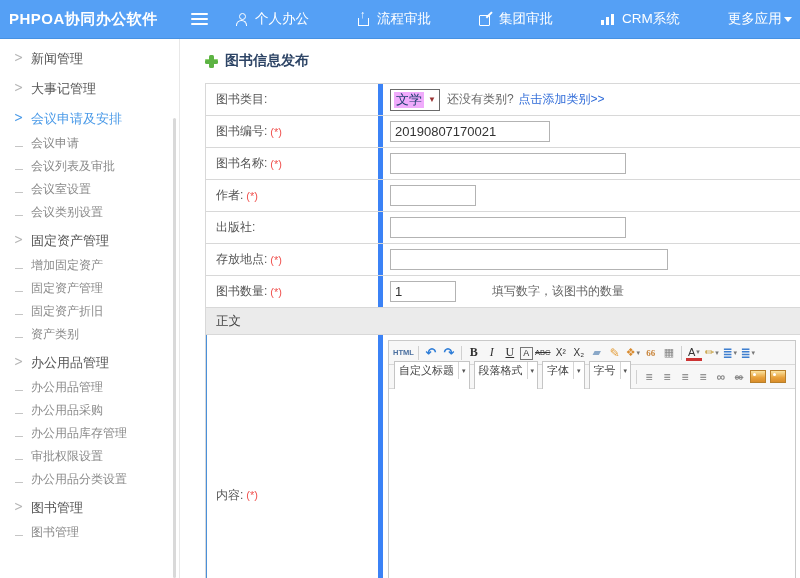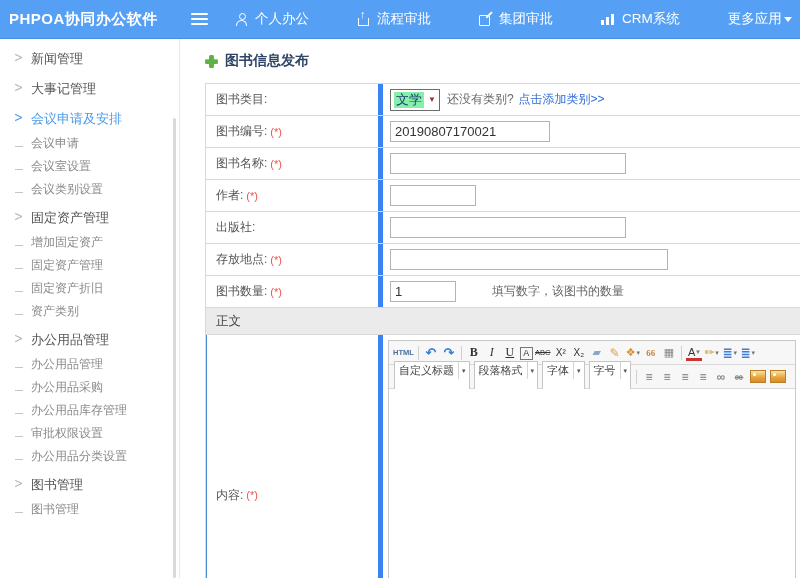--- a/index.html
+++ b/index.html
@@ -57,21 +57,21 @@
   .cell-value{flex:1;display:flex;align-items:center;padding-left:7px;}
   .cell-value input{height:21px;border:1px solid #b3b3b3;font-size:13px;padding:0 4px;color:#333;box-sizing:border-box;font-family:"Liberation Sans","DejaVu Sans",sans-serif;background:#fff;}
   #form-rows .frow:nth-child(2) input{width:160px;}
   #form-rows .frow:nth-child(3) input{width:236px;}
   #form-rows .frow:nth-child(4) input{width:86px;}
   #form-rows .frow:nth-child(5) input{width:236px;}
   #form-rows .frow:nth-child(6) input{width:278px;}
   #form-rows .frow:nth-child(7) input{width:66px;}
   #form-rows .frow:nth-child(7) .hint{margin-left:36px;}
   .sel-box{display:inline-flex;align-items:center;height:20px;border:1px solid #6b6b6b;background:#fff;padding:0 3px;cursor:pointer;}
-  .sel-text{background:#86efac;color:#1c3e6e;font-size:13px;padding:0 2px;line-height:16px;}
+  .sel-text{background:#f0abfc;color:#1c3e6e;font-size:13px;padding:0 2px;line-height:16px;}
   .sel-caret{color:#993333;font-size:8px;margin-left:4px;}
   .hint{font-size:12px;color:#666;margin-left:7px;}
   .flink{font-size:12px;color:#2f6bd8;margin-left:5px;cursor:pointer;}
   .section-row{height:26px;background:#ebebeb;border-bottom:1px solid #d8d8d8;display:flex;align-items:center;padding-left:10px;font-size:12.5px;color:#444;}
   .content-row{display:flex;height:320px;position:relative;align-items:stretch;}
   .content-row::before{content:'';position:absolute;left:0;top:0;bottom:0;width:1px;background:#4a90d9;}
   .cell-editor{flex:1;padding:5px 4px 5px 5px;box-sizing:border-box;}
   
   .editor{border:1px solid #c9c9c9;height:100%;display:flex;flex-direction:column;box-sizing:border-box;background:#fff;}
   .ed-toolbar{background:#f7f7f7;border-bottom:1px solid #d8d8d8;display:flex;align-items:center;padding:2px 3px;height:19px;flex:none;}
@@ -139,20 +139,21 @@
   <div id="side-menu" data-name="sidebar-menu">
       <div class="sgroup" data-name="sidebar-group">
         <div class="sgroup-header" data-name="sidebar-group-header"><span class="arrow" data-name="chevron-right-icon">&gt;</span><span data-name="sidebar-group-label">新闻管理</span></div>
       </div>
       <div class="sgroup" data-name="sidebar-group">
         <div class="sgroup-header" data-name="sidebar-group-header"><span class="arrow" data-name="chevron-right-icon">&gt;</span><span data-name="sidebar-group-label">大事记管理</span></div>
       </div>
       <div class="sgroup" data-name="sidebar-group">
         <div class="sgroup-header active" data-name="sidebar-group-header"><span class="arrow" data-name="chevron-right-icon">&gt;</span><span data-name="sidebar-group-label">会议申请及安排</span></div>
         <div class="sitem" data-name="sidebar-item">会议申请</div>
+        <div class="sitem" data-name="sidebar-item">会议列表及审批</div>
         <div class="sitem" data-name="sidebar-item">会议室设置</div>
         <div class="sitem" data-name="sidebar-item">会议类别设置</div>
       </div>
       <div class="sgroup" data-name="sidebar-group">
         <div class="sgroup-header" data-name="sidebar-group-header"><span class="arrow" data-name="chevron-right-icon">&gt;</span><span data-name="sidebar-group-label">固定资产管理</span></div>
         <div class="sitem" data-name="sidebar-item">增加固定资产</div>
         <div class="sitem" data-name="sidebar-item">固定资产管理</div>
         <div class="sitem" data-name="sidebar-item">固定资产折旧</div>
         <div class="sitem" data-name="sidebar-item">资产类别</div>
       </div>

